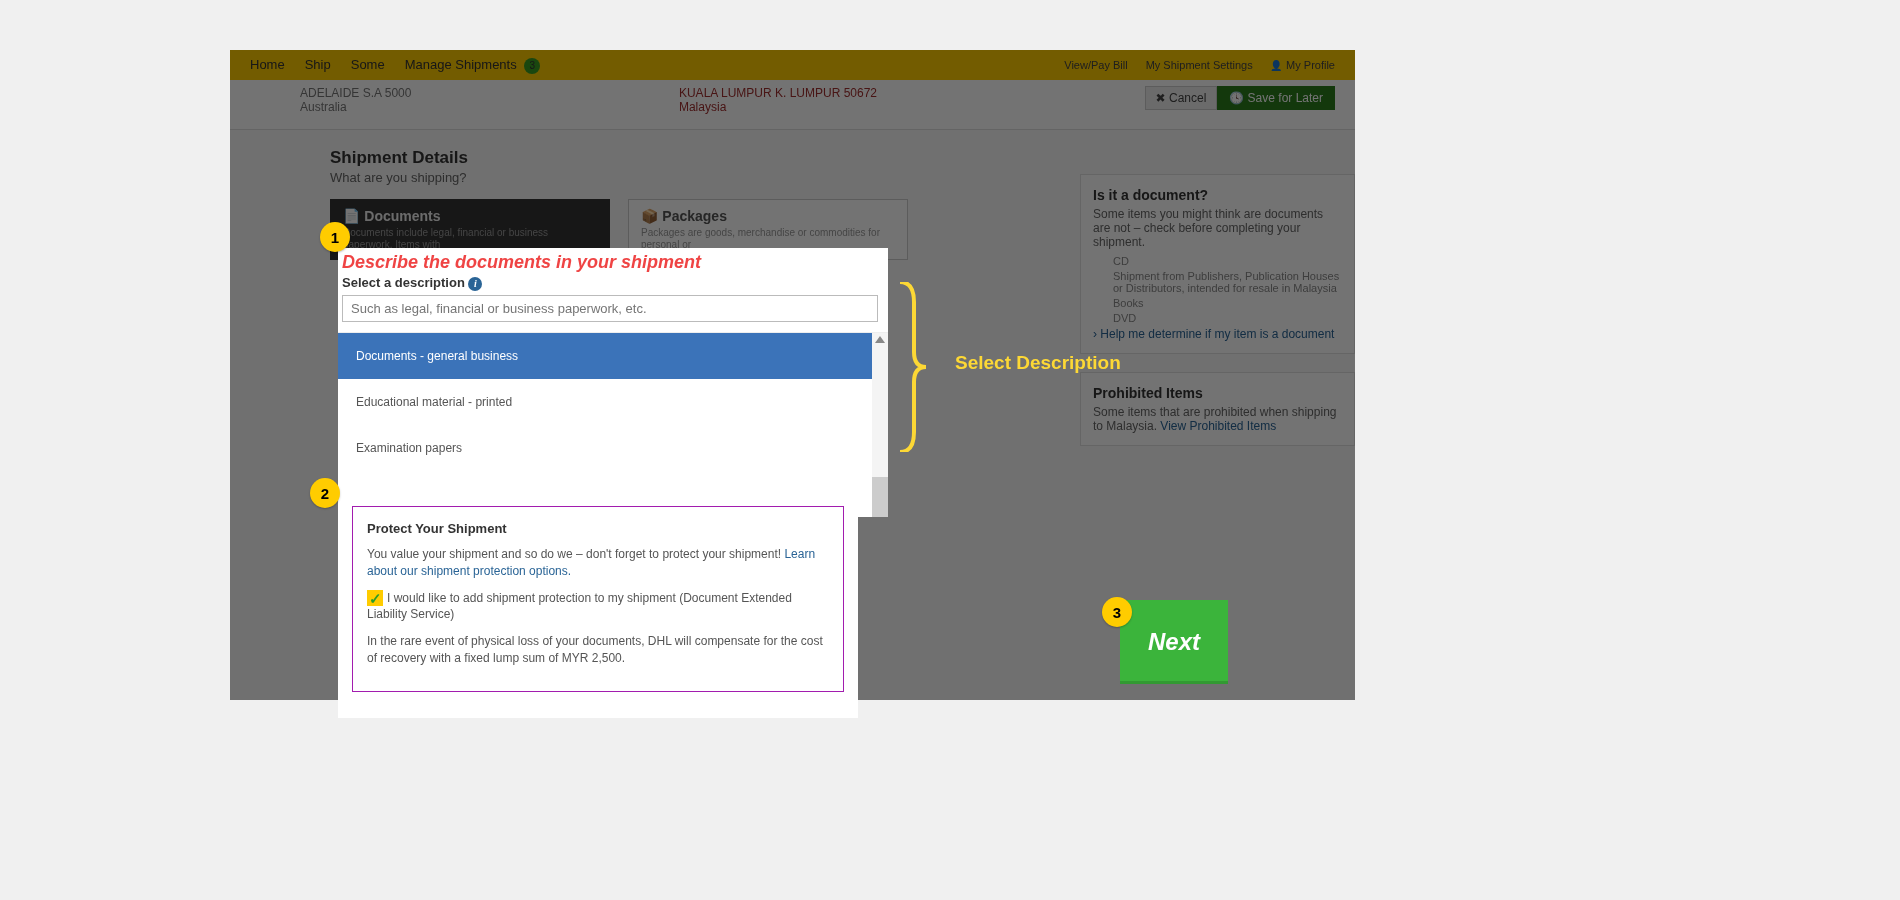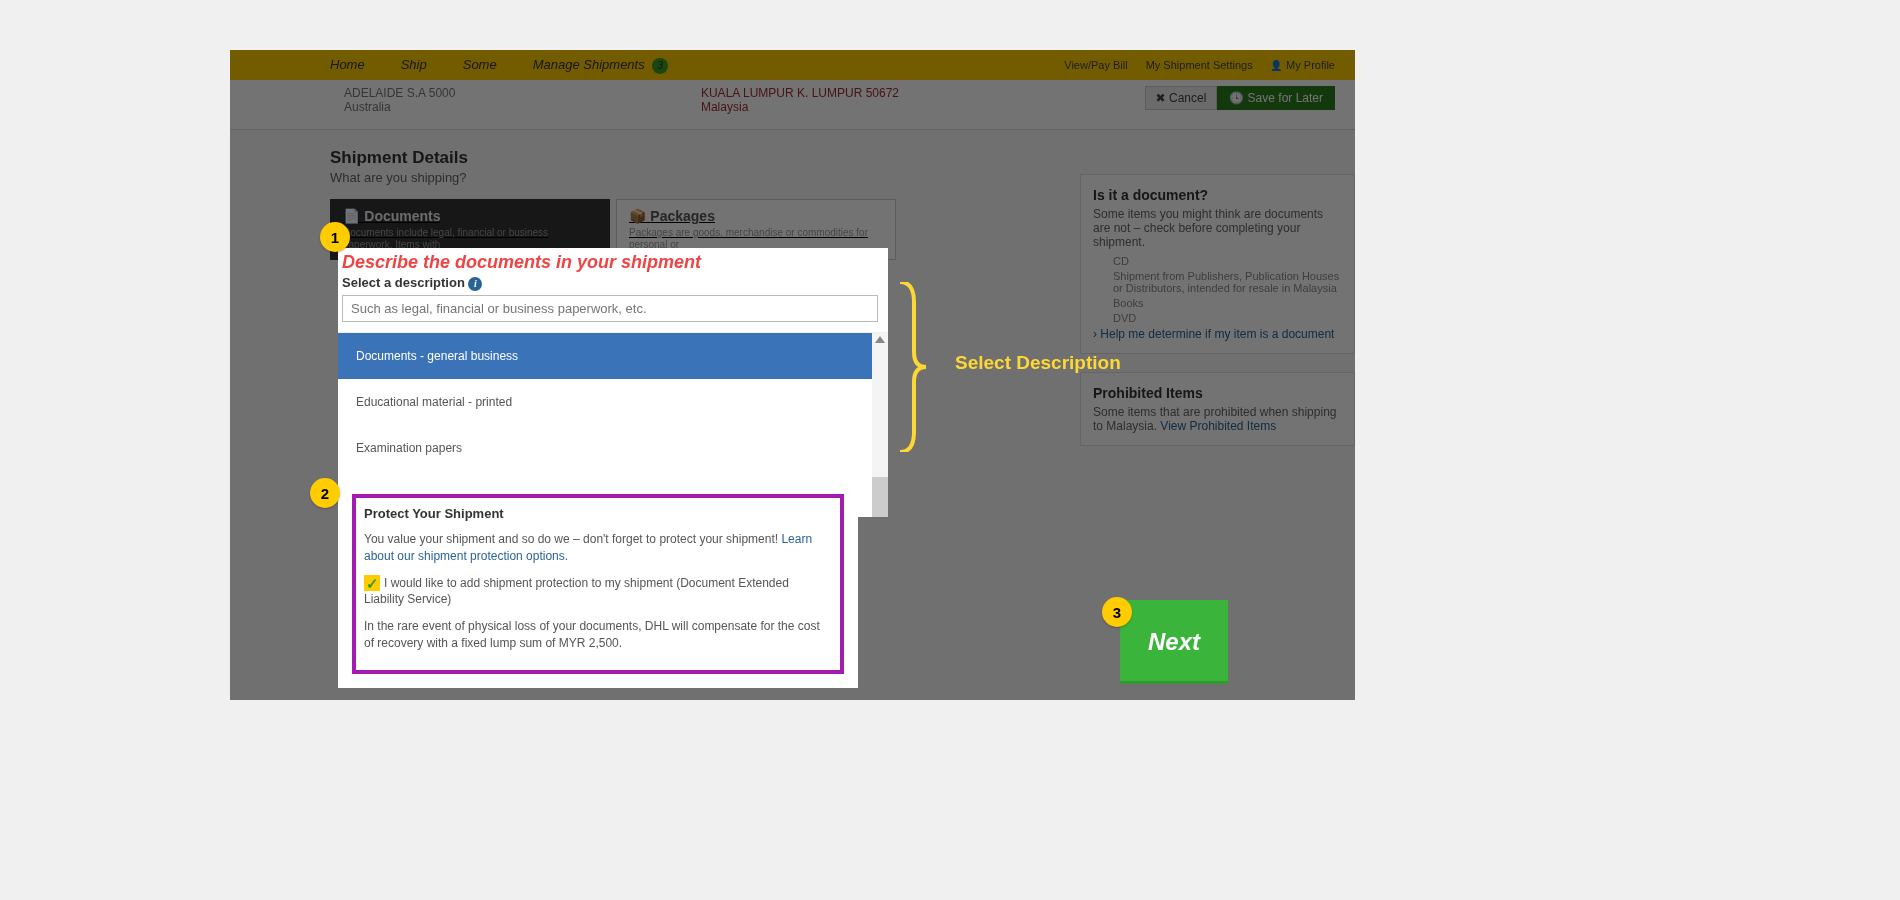--- a/index.html
+++ b/index.html
@@ -31,23 +31,21 @@
       top: 0; left: 0; right: 0;
       height: 30px;
       background: #ffcc00;
       display: flex;
       align-items: center;
       padding: 0 20px;
       font-size: 13px;
     }
     .topbar .nav-left {
       display: flex;
-      gap: 36px;
-      margin-left: 80px;
-      font-style: italic;
+      gap: 20px;
     }
     .topbar .nav-left span {
       color: #333;
     }
     .topbar .badge-green {
       display: inline-block;
       background: #3a9d23;
       color: #fff;
       border-radius: 50%;
       width: 16px; height: 16px;
@@ -68,21 +66,21 @@
       content: "👤";
       font-size: 10px;
       margin-right: 3px;
     }
     .addrbar {
       position: absolute;
       top: 30px; left: 0; right: 0;
       height: 50px;
       background: #fff;
       border-bottom: 1px solid #ddd;
-      padding: 6px 20px 6px 114px;
+      padding: 6px 20px 6px 70px;
       display: flex;
       justify-content: space-between;
       font-size: 12px;
       color: #555;
     }
     .addrbar .from-addr { color: #777; }
     .addrbar .to-addr { color: #a02f2f; }
     .addrbar .actions {
       display: flex;
       align-items: flex-start;
@@ -109,22 +107,21 @@
     }
     .main h2 {
       font-size: 17px; color: #333; font-weight: bold;
     }
     .main .sub {
       font-size: 13px; color: #666; margin-top: 2px;
     }
     .tabs {
       margin-top: 14px;
       display: flex;
-      gap: 6px;
-      text-decoration: underline;
+      gap: 18px;
     }
     .tab {
       flex: 0 0 280px;
       border: 1px solid #ccc;
       background: #fff;
       padding: 8px 12px;
       font-size: 14px;
       font-weight: bold;
       color: #555;
       position: relative;
@@ -267,23 +264,23 @@
     .protect-panel {
       position: absolute;
       left: 338px;
       top: 480px;
       width: 520px;
       background: #fff;
       z-index: 20;
       padding: 14px 0;
     }
     .protect-inner {
-      margin: 0 14px;
-      border: 4px solid #a21caf;
-      padding: 8px;
+      margin: 12px 14px;
+      border: 1px solid #a21caf;
+      padding: 14px;
       font-size: 12px;
       color: #555;
     }
     .protect-inner h4 {
       font-size: 13px; color: #333; margin-bottom: 10px;
     }
     .protect-inner p { margin-bottom: 10px; line-height: 1.4; }
     .protect-inner a { color: #2a6496; text-decoration: none; }
     .protect-check {
       display: inline-block;

